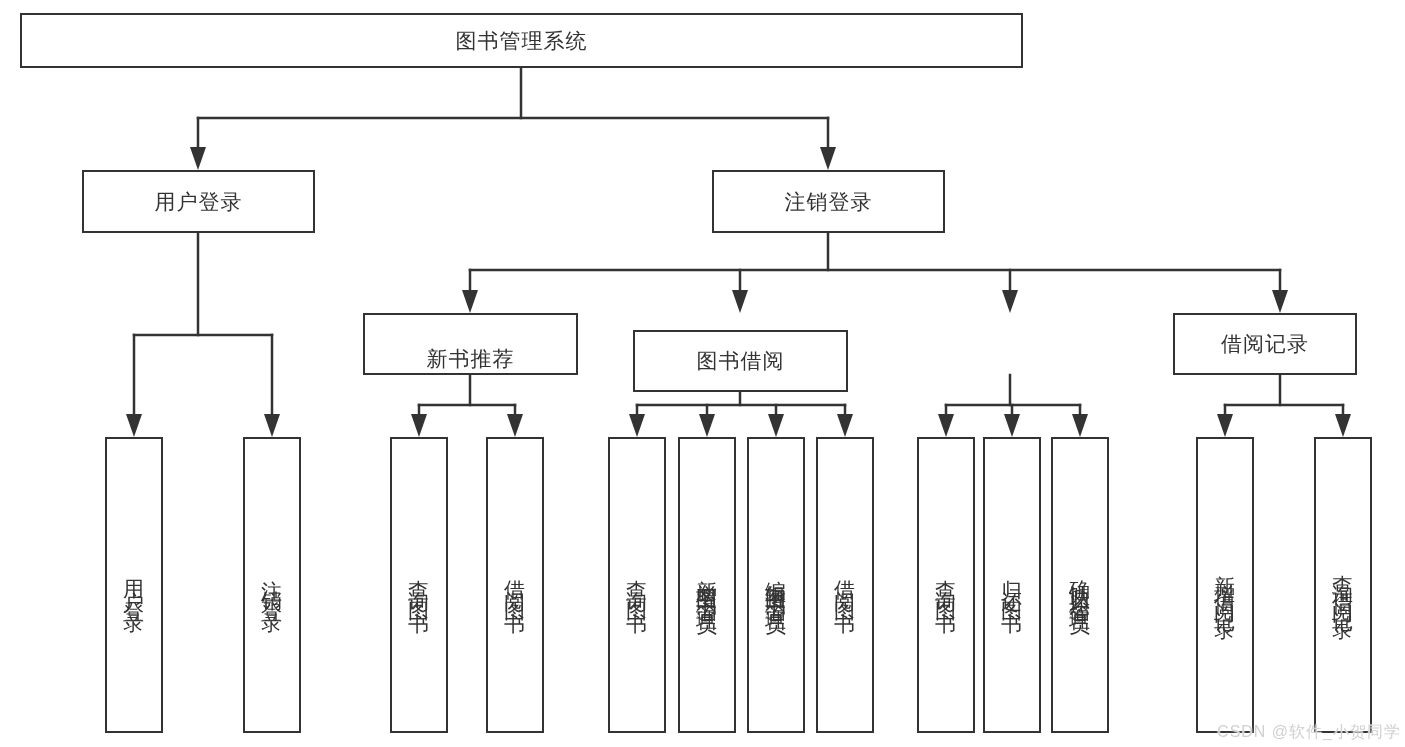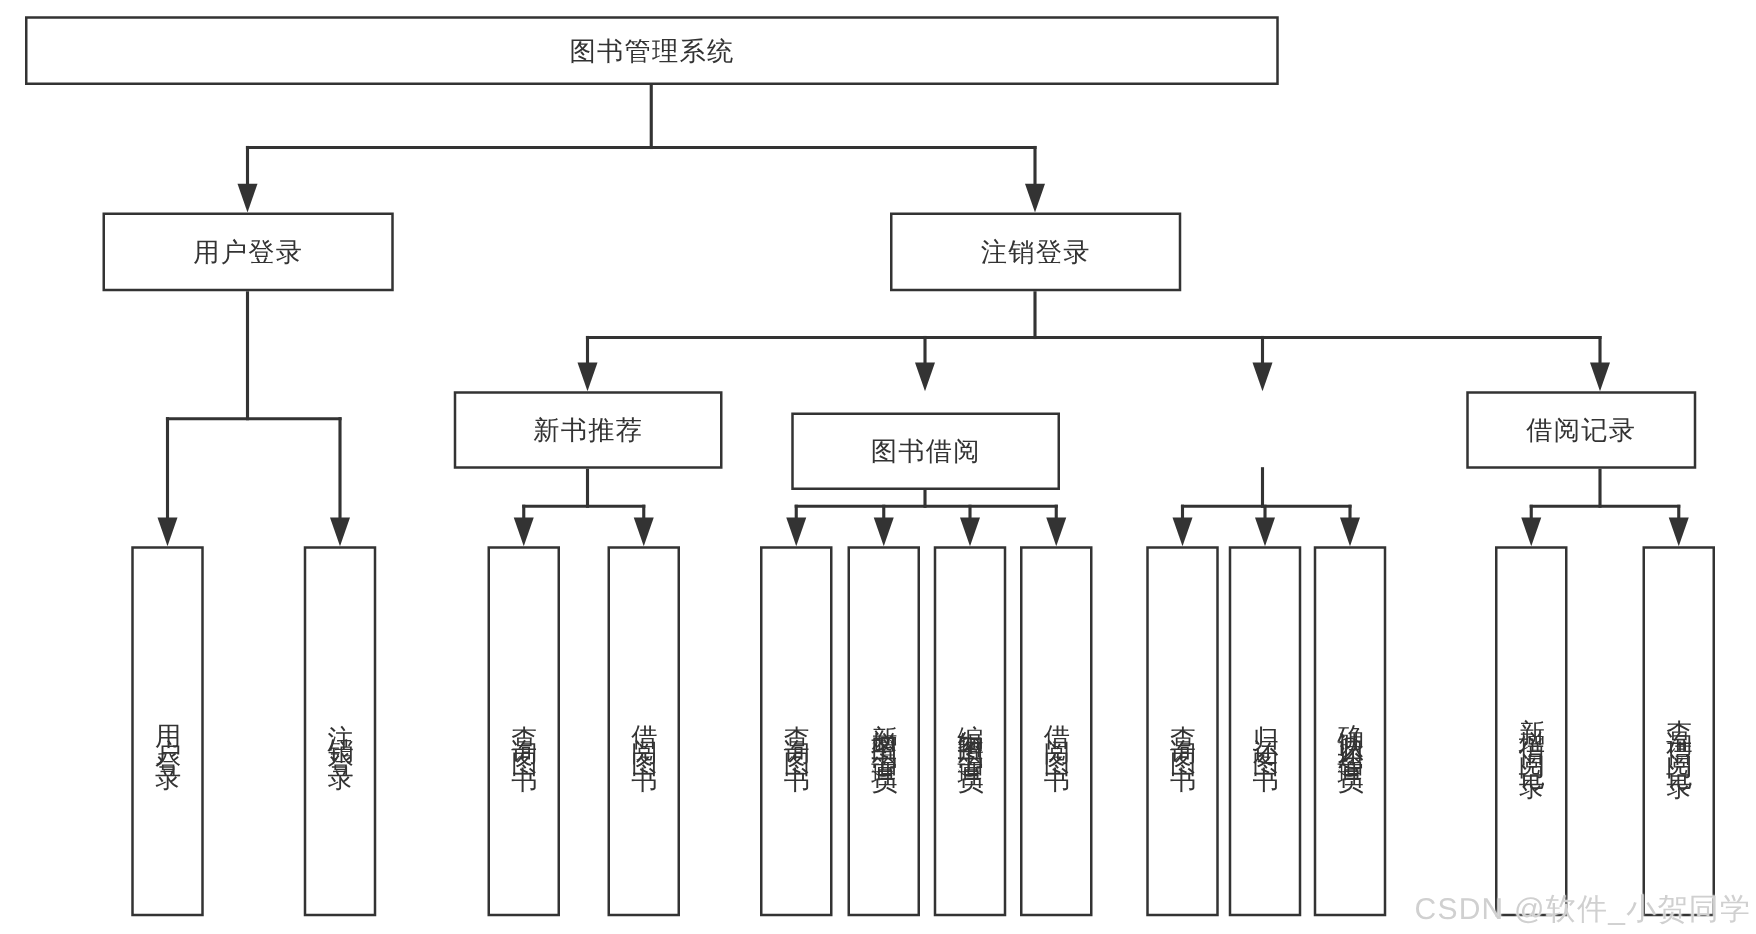--- a/index.html
+++ b/index.html
@@ -21,21 +21,21 @@
   }
   .vbox .vlabel {
     writing-mode:vertical-rl; text-orientation:upright;
     font-size:21px; letter-spacing:11px; line-height:1;
     white-space:nowrap;
   }
   .vbox .vlabel.mid   { letter-spacing:9px; }
   .vbox .vlabel.tight { letter-spacing:5px; }
   .watermark {
     position:absolute; right:4px; bottom:4px; z-index:5;
-    font-size:24px; letter-spacing:1px;
+    font-size:16px; letter-spacing:1px;
     color:#d0d0d0;
     text-shadow:0 0 2px rgba(255,255,255,0.9), 0 0 1px rgba(255,255,255,0.9);
     white-space:nowrap;
   }
 </style>
 </head>
 <body>
 
 <div class="stage">
 
@@ -98,21 +98,21 @@
     <span class="hlabel">图书管理系统</span>
   </div>
 
   <div class="box" style="left:82px; top:170px; width:233px; height:63px;">
     <span class="hlabel">用户登录</span>
   </div>
   <div class="box" style="left:712px; top:170px; width:233px; height:63px;">
     <span class="hlabel">注销登录</span>
   </div>
 
-  <div class="box" style="left:363px; top:313px; width:215px; height:62px;">
+  <div class="box" style="left:363px; top:313px; width:215px; height:62px;align-items:flex-end;">
     <span class="hlabel">新书推荐</span>
   </div>
   <div class="box" style="left:633px; top:330px; width:215px; height:62px;">
     <span class="hlabel">图书借阅</span>
   </div>
   <div class="box" style="left:1173px; top:313px; width:184px; height:62px;">
     <span class="hlabel">借阅记录</span>
   </div>
 
   <div class="box vbox" style="left:105px; top:437px; width:58px; height:296px;">

